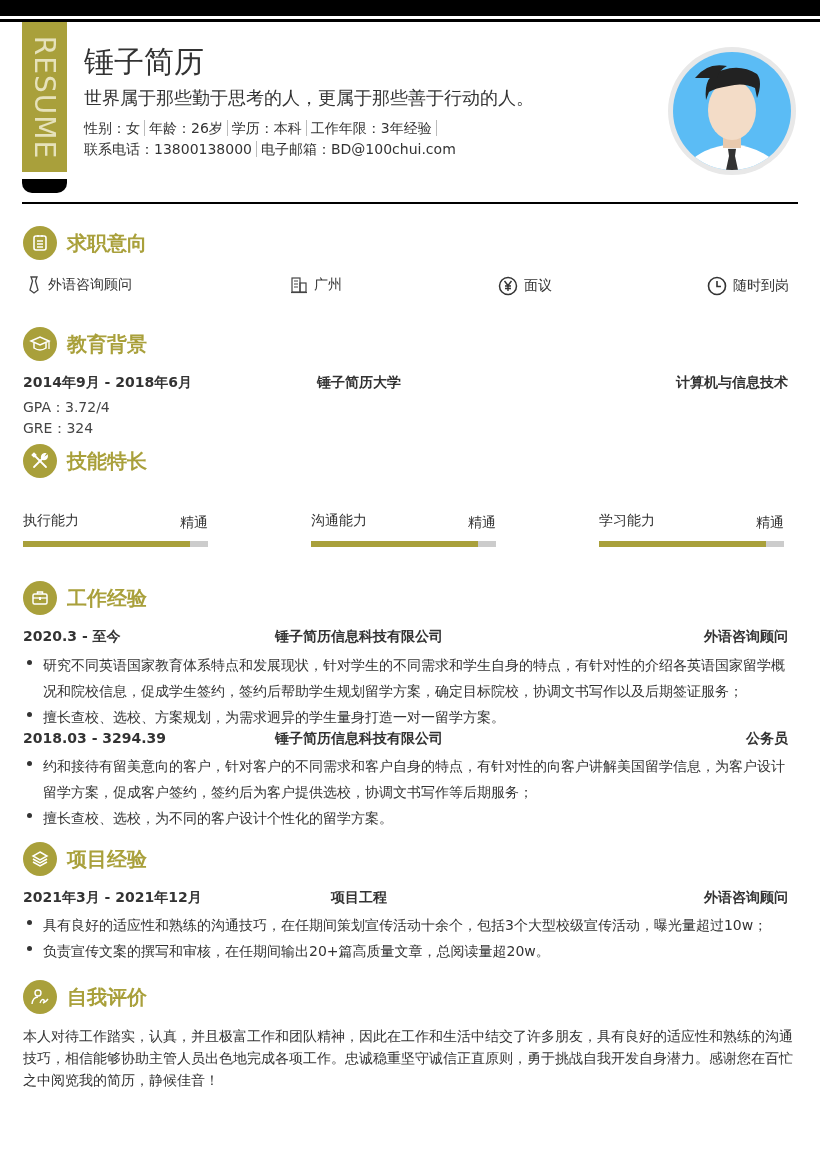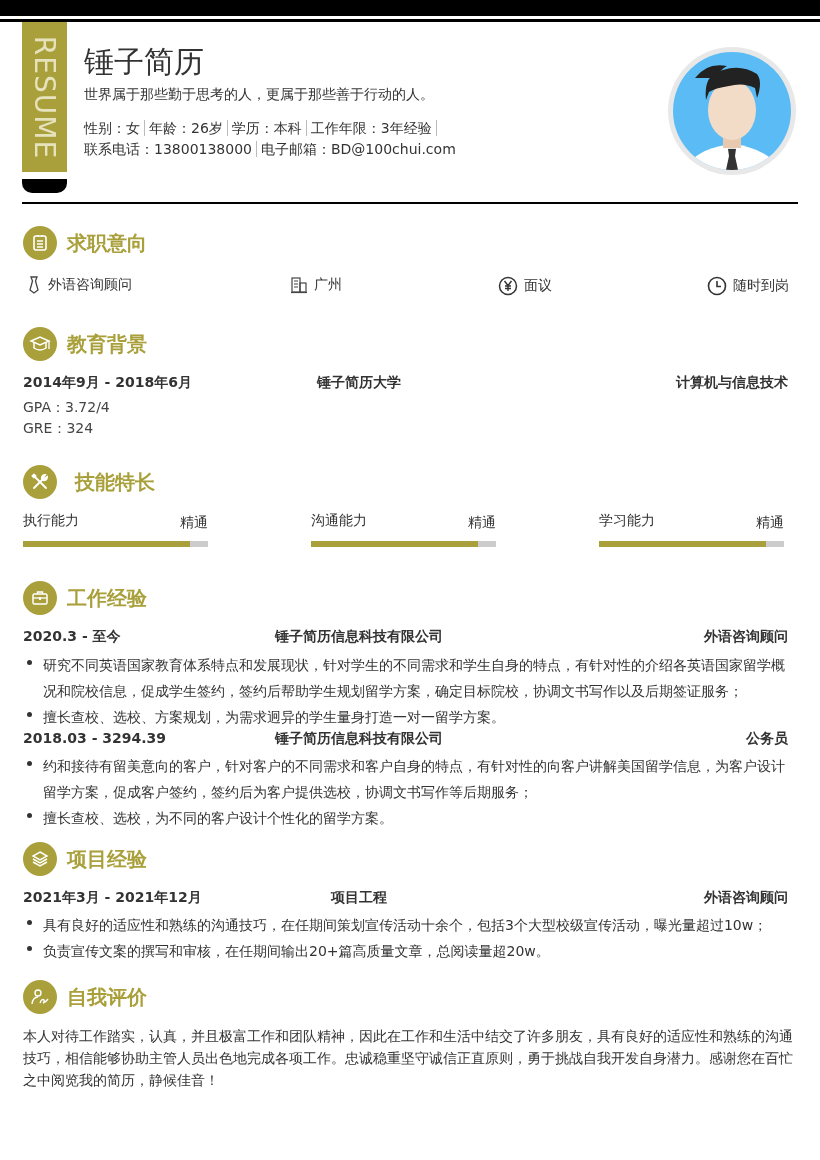--- a/index.html
+++ b/index.html
@@ -5,21 +5,21 @@
   * { box-sizing: border-box; margin: 0; padding: 0; }
   html, body { width: 820px; height: 1160px; background: #fff; }
   body { font-family: "DejaVu Sans", "Liberation Sans", sans-serif; color: #333; position: relative; overflow: hidden; }
   .topbar { position: absolute; left: 0; top: 0; width: 820px; height: 16px; background: #000; }
   .topbar2 { position: absolute; left: 0; top: 19px; width: 820px; height: 3px; background: #000; }
   .ribbon { position: absolute; left: 22px; top: 22px; width: 45px; height: 150px; background: #a9a03b; }
   .ribbon-text { position: absolute; left: 22px; top: 22px; width: 45px; height: 150px; display: flex; align-items: center; justify-content: center; }
   .ribbon-text span { transform: rotate(90deg); color: #e6e2bb; font-size: 28px; letter-spacing: 1px; white-space: nowrap; font-family: "DejaVu Sans", sans-serif; font-weight: normal; }
   .ribbon-foot { position: absolute; left: 22px; top: 179px; width: 45px; height: 14px; background: #000; border-radius: 0 0 10px 10px; }
   .name { position: absolute; left: 84px; top: 42px; font-size: 30px; color: #333; font-weight: normal; }
-  .motto { position: absolute; left: 84px; top: 86px; font-size: 14px; color: #333; }
+  .motto { position: absolute; left: 84px; top: 86px; font-size: 18px; color: #333; }
   .info-line { position: absolute; left: 84px; font-size: 14px; color: #333; display: flex; align-items: flex-start; white-space: nowrap; }
   .info-line.l1 { top: 120px; }
   .info-line.l2 { top: 141px; }
   .info-line .sep { display: inline-block; width: 1px; height: 16px; background: #bbb; margin: 0 4px; }
   .avatar { position: absolute; left: 668px; top: 47px; width: 128px; height: 128px; border-radius: 50%; background: #e8e8e8; padding: 5px; }
   .avatar-inner { width: 118px; height: 118px; border-radius: 50%; background: #5bbcf5; overflow: hidden; position: relative; }
   .header-line { position: absolute; left: 22px; top: 202px; width: 776px; height: 2px; background: #000; }
 
   .section-title { position: absolute; left: 23px; display: flex; align-items: center; }
   .sec-icon { width: 34px; height: 34px; border-radius: 50%; background: #a9a03b; display: flex; align-items: center; justify-content: center; }
@@ -149,21 +149,21 @@
   <span class="sec-label">教育背景</span>
 </div>
 <div class="row3" style="top:374px;">
   <span class="c1">2014年9月 - 2018年6月</span>
   <span class="c2" style="left:294px;">锤子简历大学</span>
   <span class="c3">计算机与信息技术</span>
 </div>
 <div class="plain" style="top:399px;">GPA：3.72/4</div>
 <div class="plain" style="top:420px;">GRE：324</div>
 
-<div class="section-title" style="top:465px;gap:8px;">
+<div class="section-title" style="top:444px;">
   <div class="sec-icon">
     <svg width="20" height="20" viewBox="0 0 20 20">
         <path d="M4 16 L12 8 M12 8 Q11 4 14 3 L15 3 L13 6 L14 7 L17 5 L17 6 Q16 9 12 8" fill="none" stroke="#fff" stroke-width="1.8" stroke-linecap="round"></path>
         <path d="M4 4 L16 16" stroke="#fff" stroke-width="1.8" stroke-linecap="round"></path>
         <rect x="2" y="2" width="4" height="4" fill="#fff" transform="rotate(45 4 4)"></rect>
       </svg>
   </div>
   <span class="sec-label">技能特长</span>
 </div>
 

